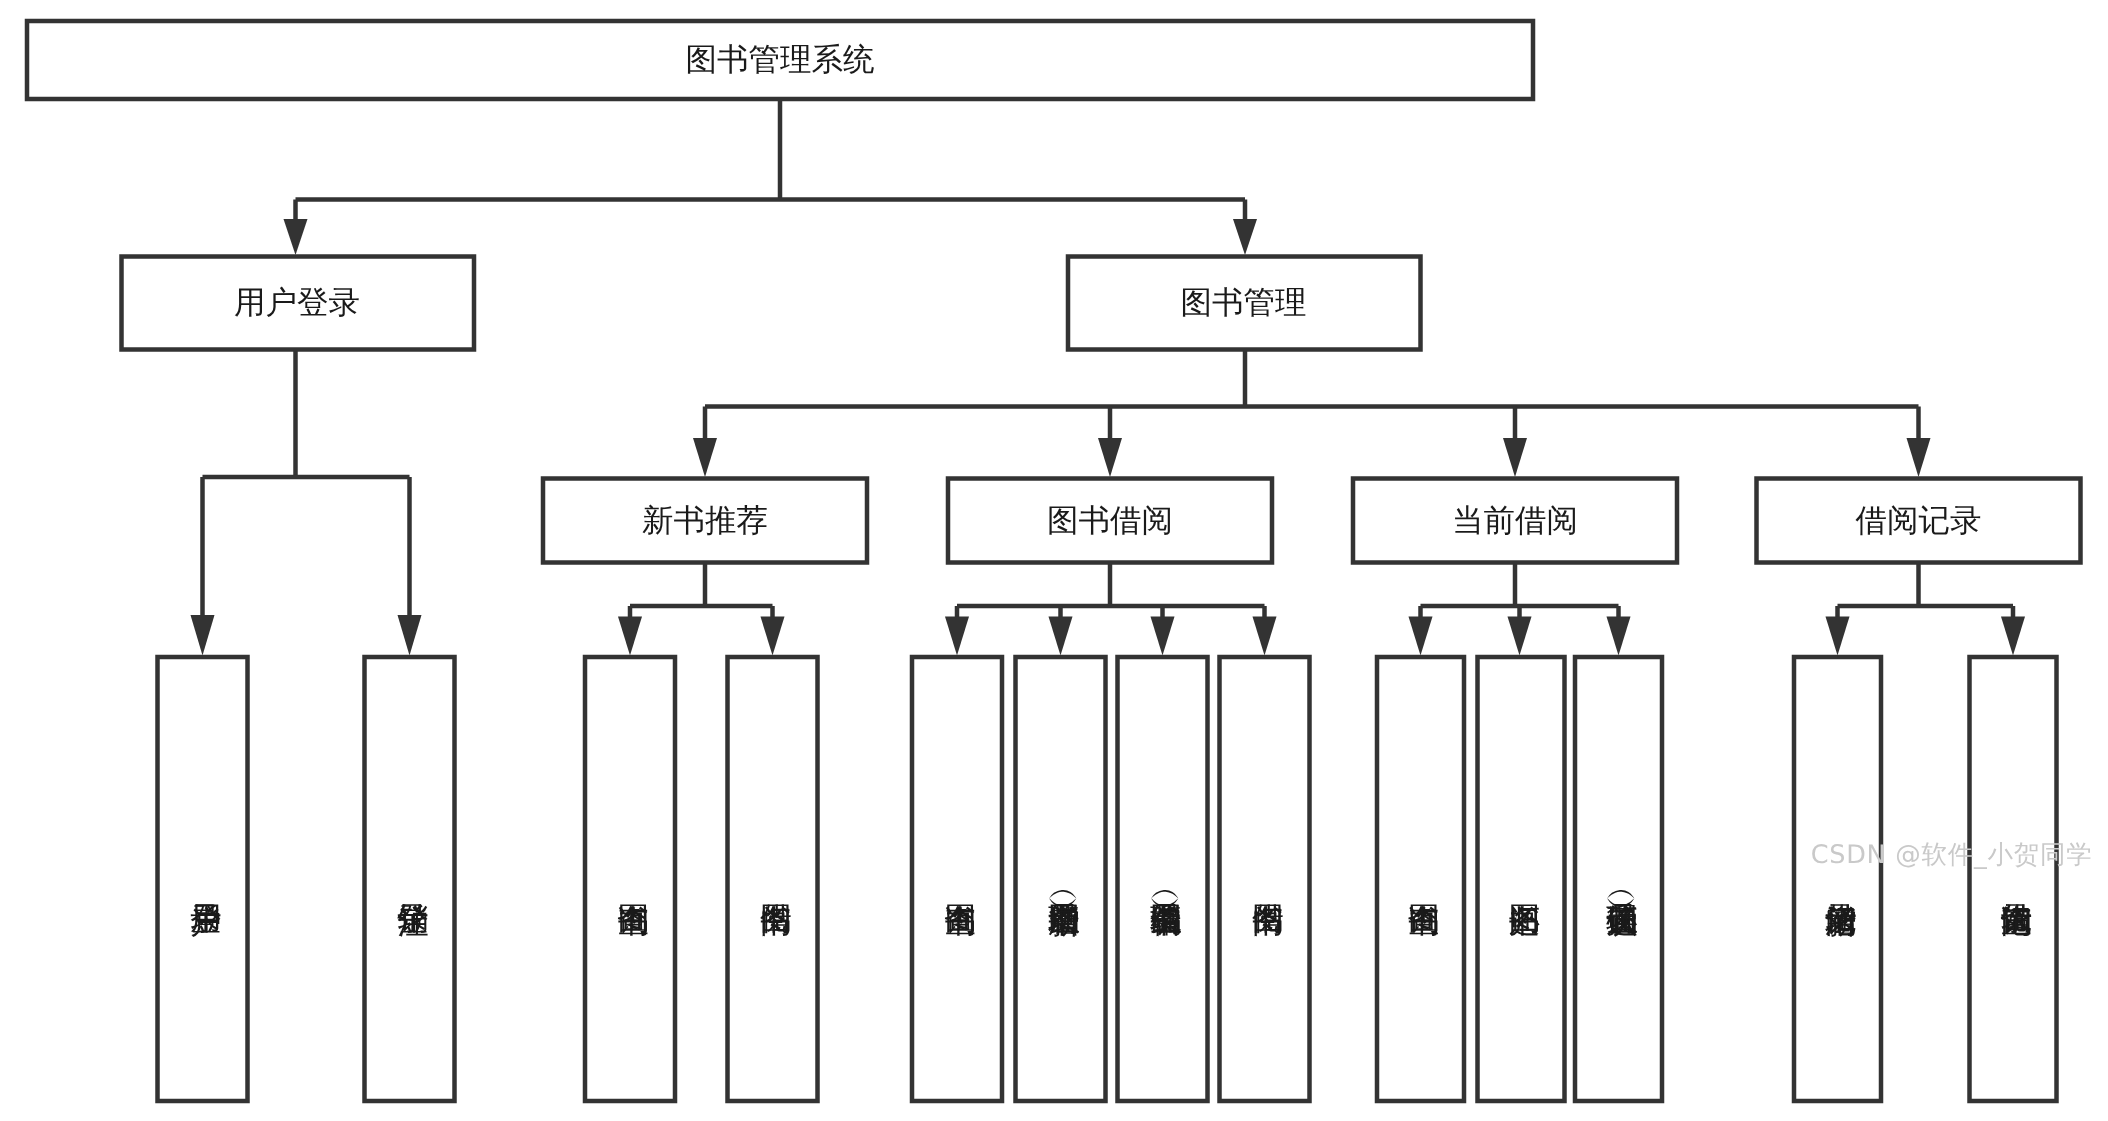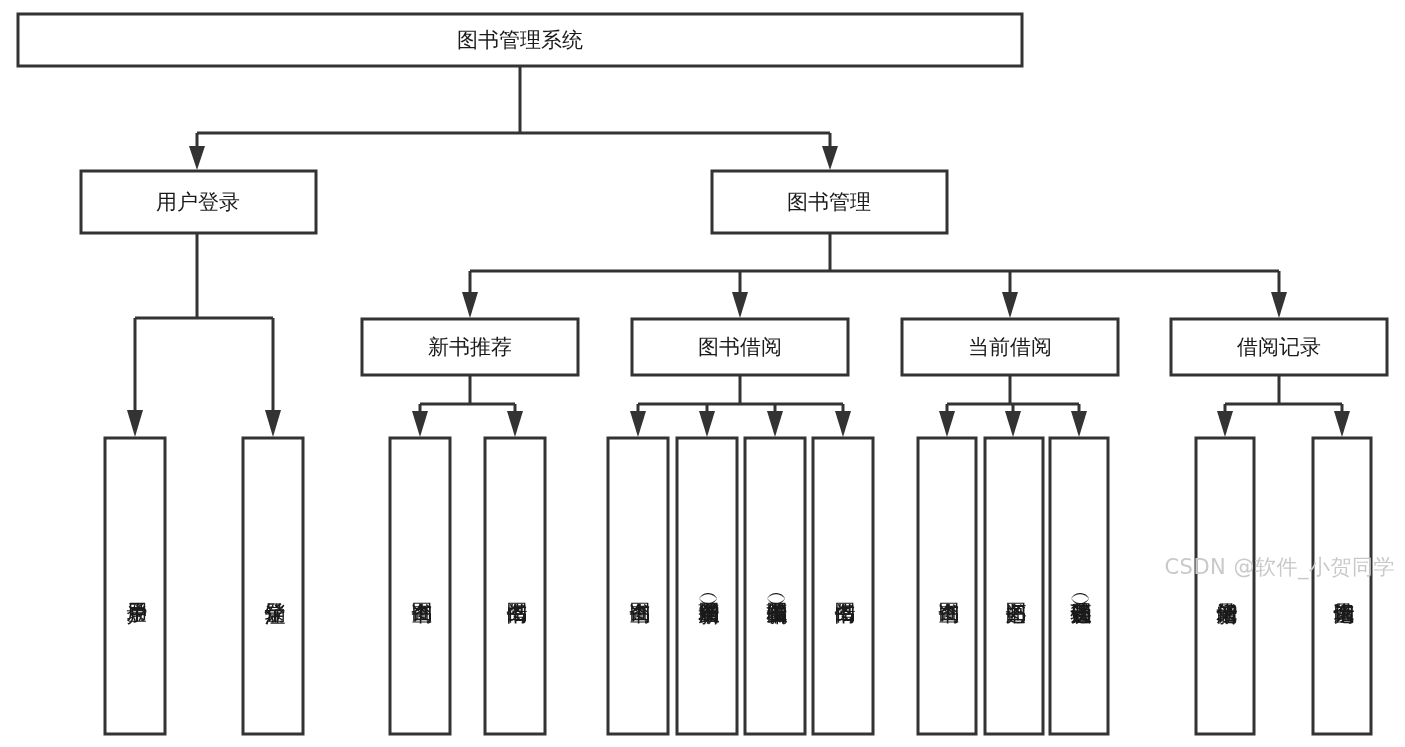--- a/index.html
+++ b/index.html
@@ -52,21 +52,21 @@
     fill: #1a1a1a;
     text-anchor: middle;
     writing-mode: vertical-rl;
     dominant-baseline: middle;
   }
   .watermark {
     position: absolute;
     right: 10px;
     bottom: 5px;
     font-family: "DejaVu Sans", "Liberation Sans", sans-serif;
-    font-size: 21px;
+    font-size: 17px;
     color: #c9c9c9;
     white-space: nowrap;
     pointer-events: none;
     letter-spacing: 0.5px;
   }
 </style>
 </head>
 <body>
 
 <div id="diagram-root">

